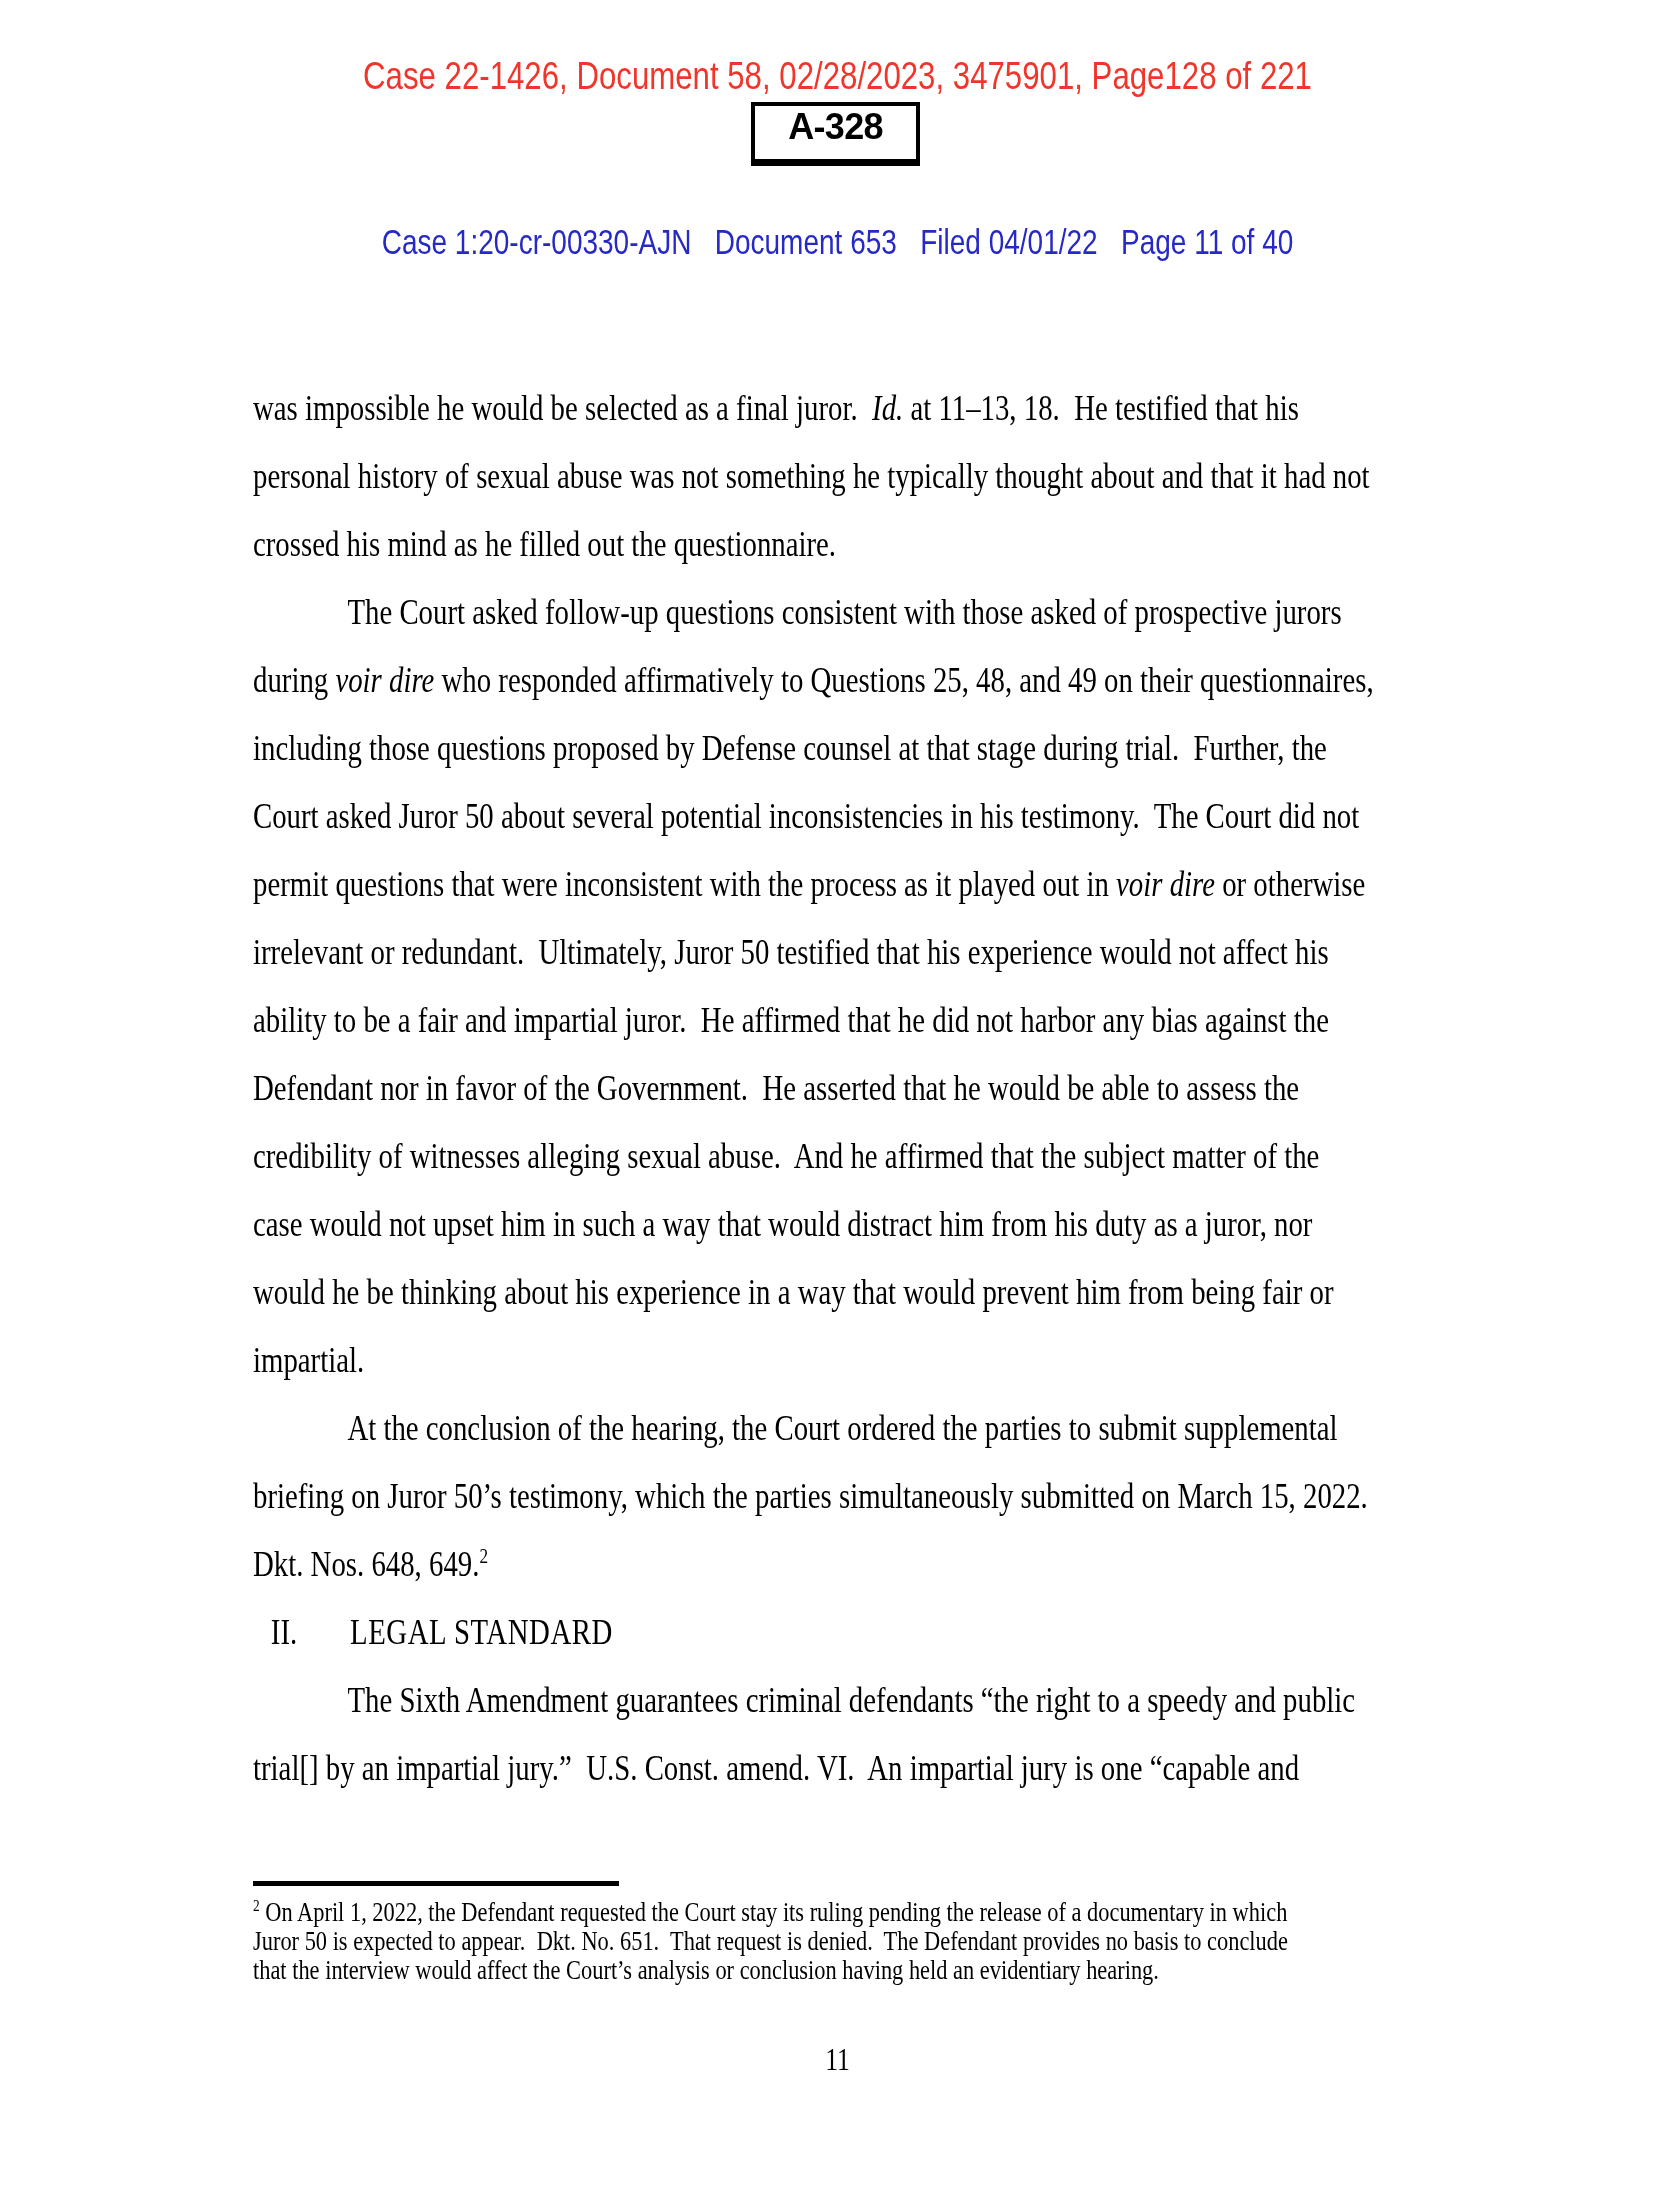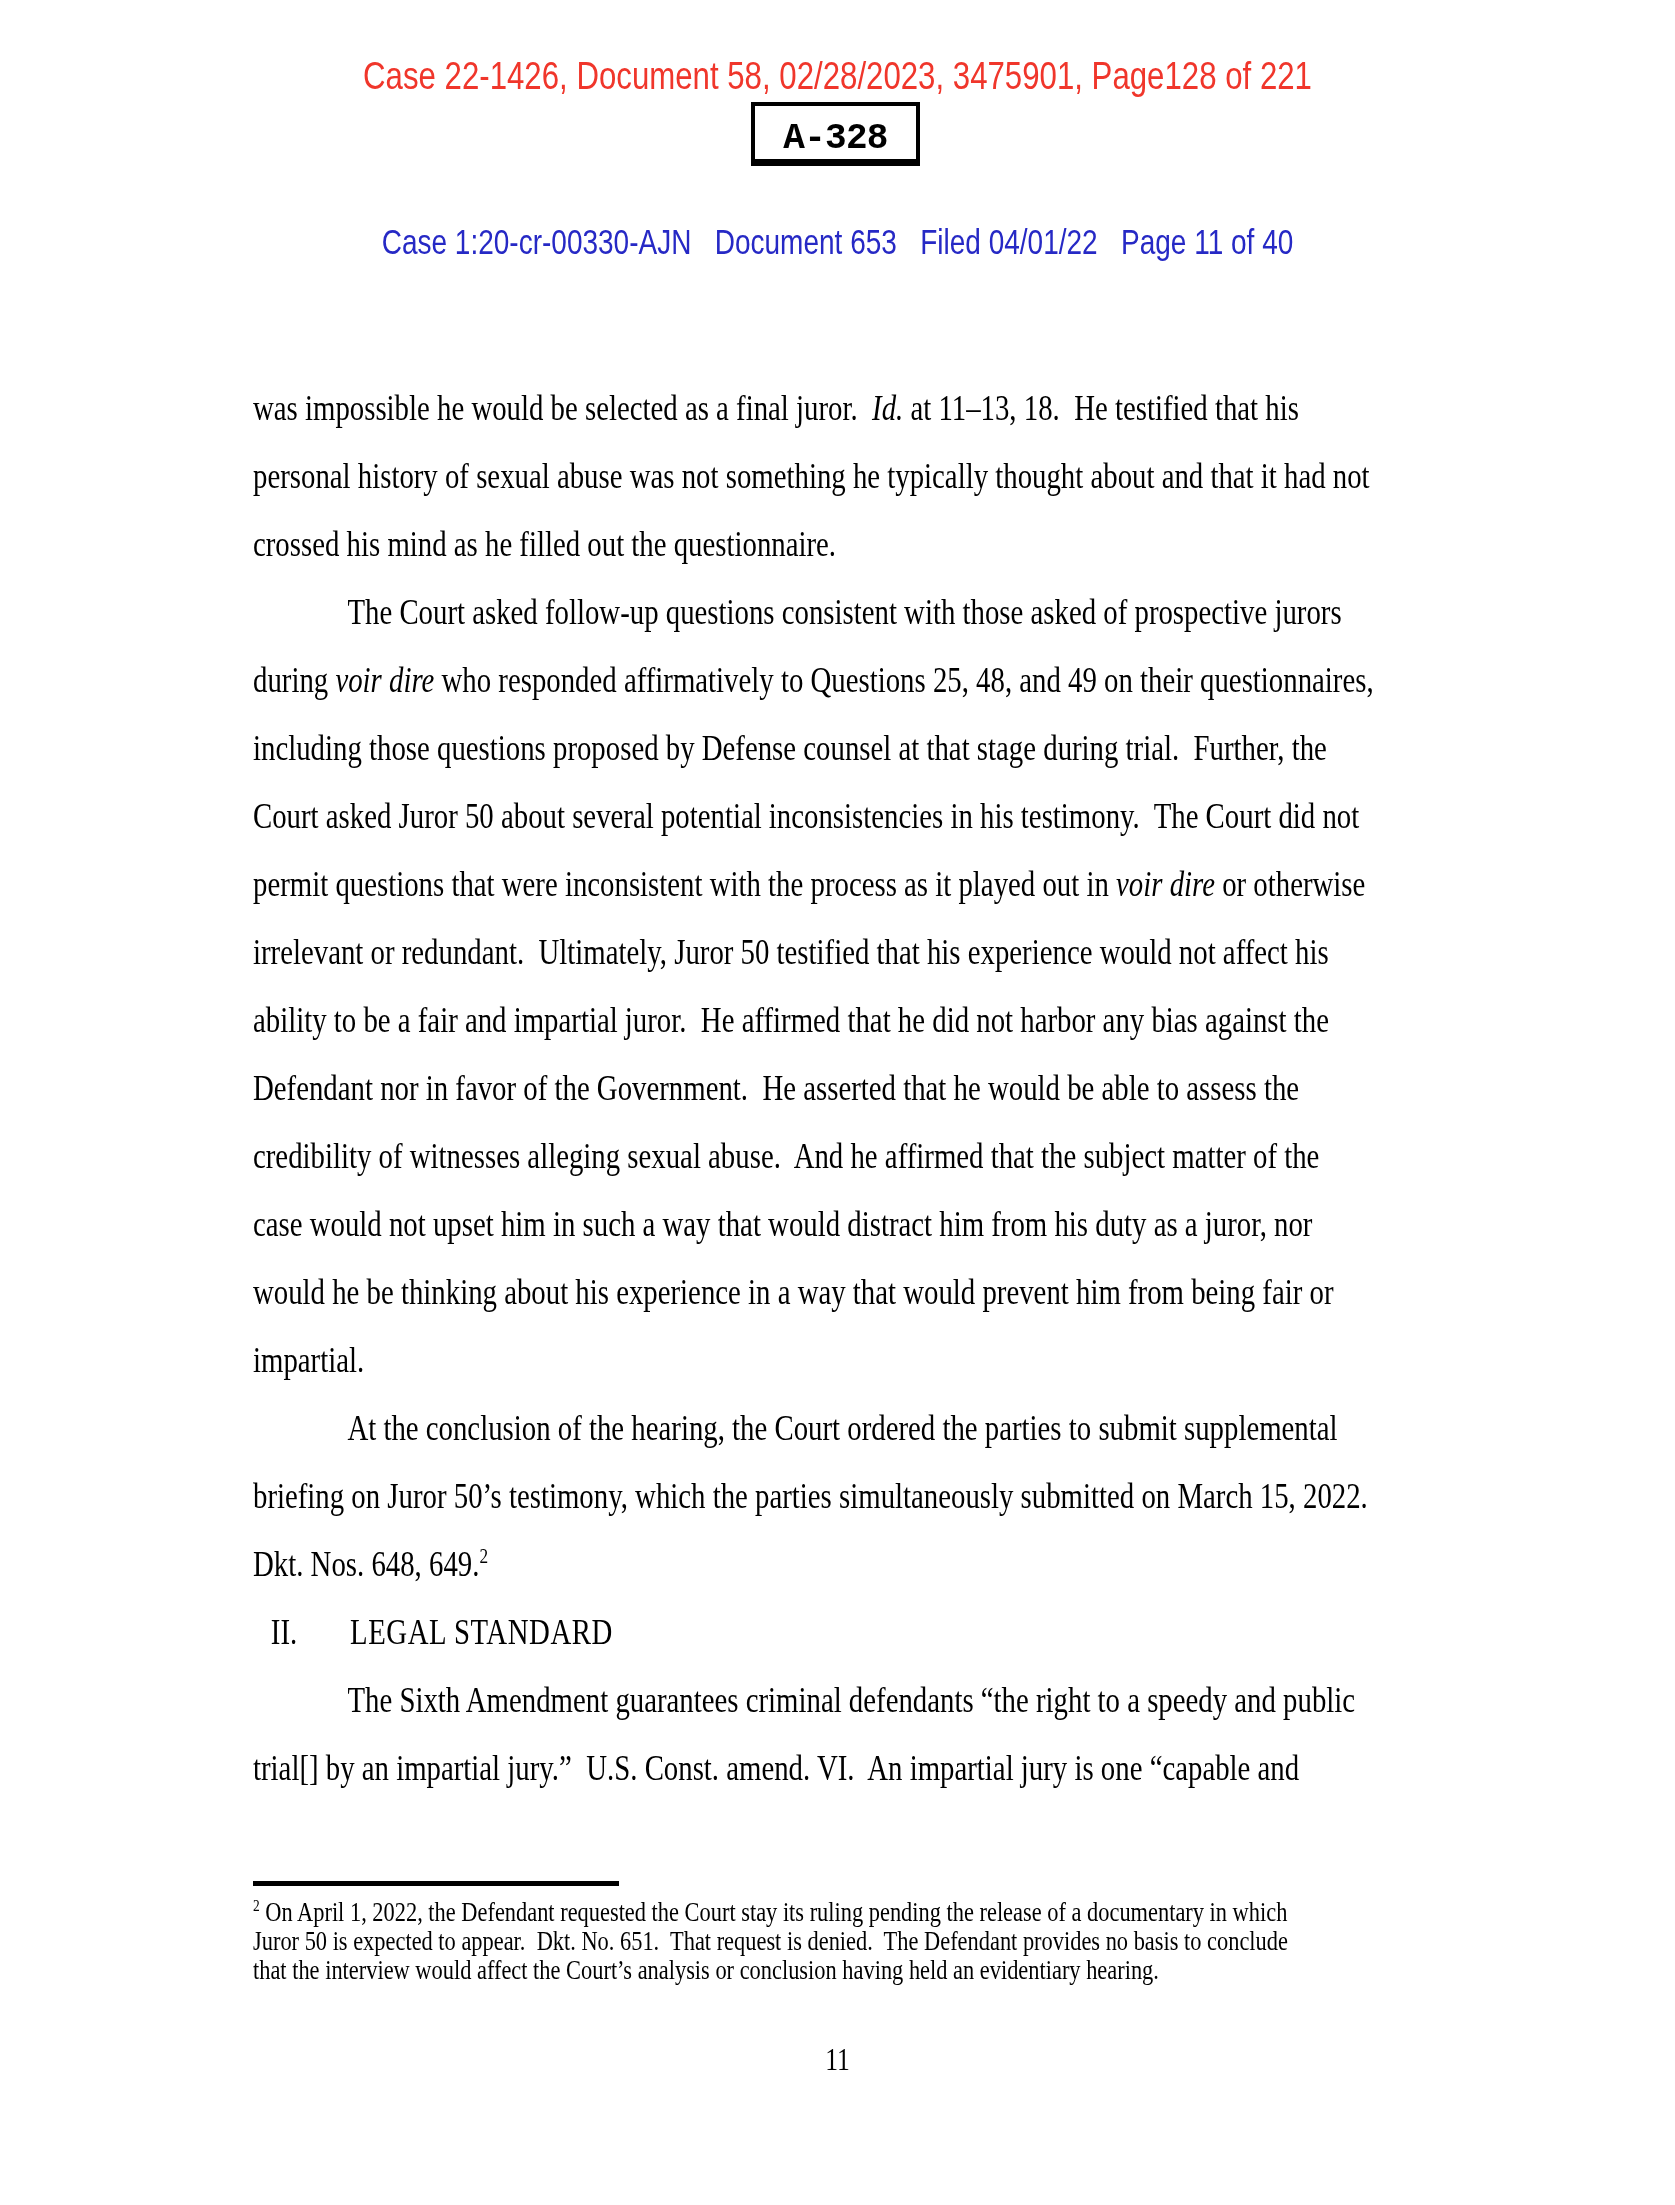--- a/index.html
+++ b/index.html
@@ -18,22 +18,22 @@
     white-space:pre;
   }
   .stamp-appeal { top:10.5px;  font-size:39px; line-height:41px; }
   .stamp-ecf    { top:179px; font-size:35px; line-height:38px; }
 
   
   .a-box {
     position:absolute; left:751px; top:58px; width:169px; height:64px;
     box-sizing:border-box; background:#fff;
     border:4px solid #000; border-bottom-width:7.2px;
-    display:flex; align-items:flex-end; justify-content:center;
-    font-family:Liberation Mono, monospace; font-weight:bold;
+    display:flex; align-items:flex-start; justify-content:center;
+    font-family:Liberation Sans, sans-serif; font-weight:bold;
     font-size:36px; letter-spacing:-0.7px;
   }
 
   
   .body { position:absolute; left:253px; top:330px; width:1380px;
           font-size:36px; line-height:68px; }
   .line { white-space:pre; transform:scaleX(0.80); transform-origin:0 50%; }
   .line.indent { padding-left:118px; }
   .it { font-style:italic; }
   sup { font-size:0.60em; line-height:0; vertical-align:super; }

